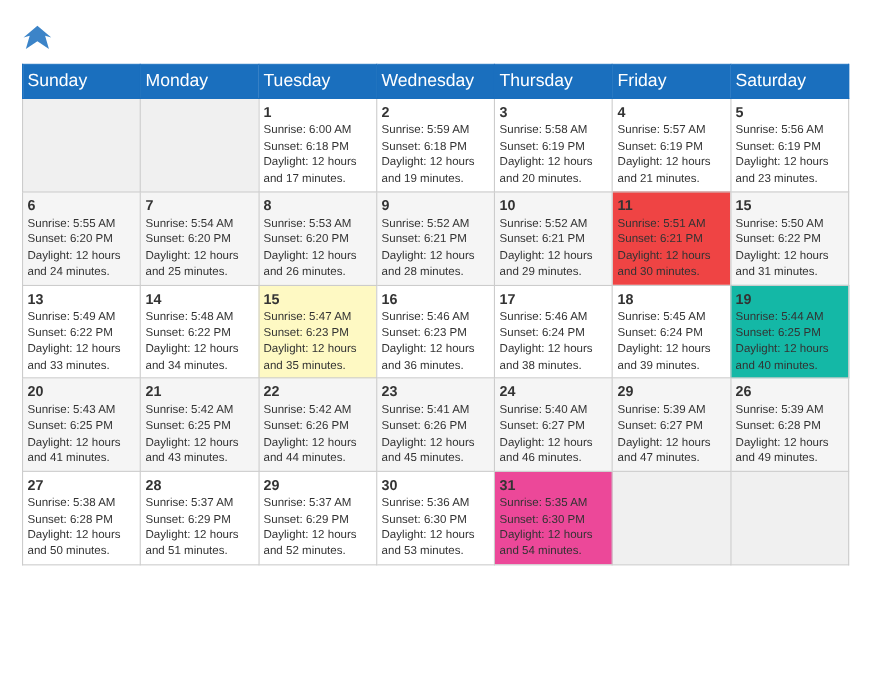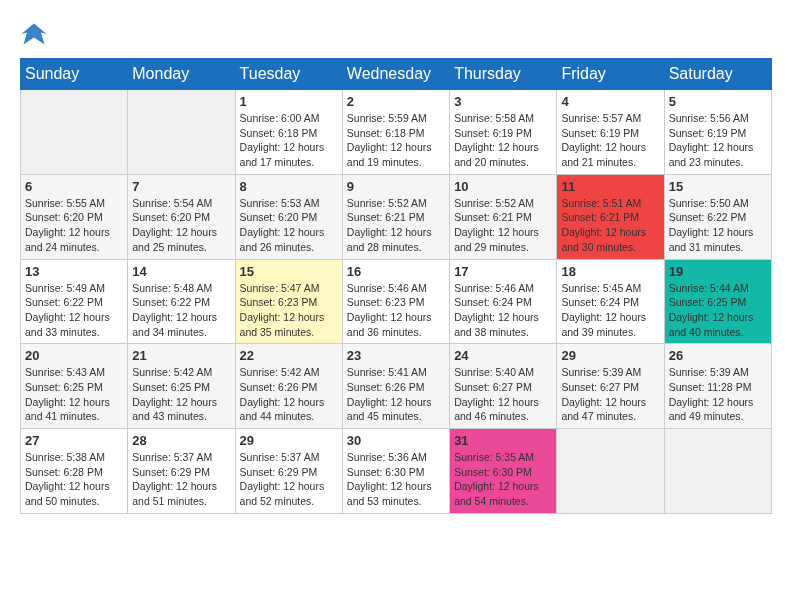--- a/index.html
+++ b/index.html
@@ -279,21 +279,21 @@
         </td>
         <td style="background: rgb(245, 245, 245);">
           <span class="day-number">29</span>
           <div class="day-info">Sunrise: 5:39 AM
 Sunset: 6:27 PM
 Daylight: 12 hours and 47 minutes.</div>
         </td>
         <td style="background: rgb(245, 245, 245);">
           <span class="day-number">26</span>
           <div class="day-info">Sunrise: 5:39 AM
-Sunset: 11:28 PM
+Sunset: 6:28 PM
 Daylight: 12 hours and 49 minutes.</div>
         </td>
       </tr>
       <tr>
         <td style="background: rgb(255, 255, 255);">
           <span class="day-number">27</span>
           <div class="day-info">Sunrise: 5:38 AM
 Sunset: 6:28 PM
 Daylight: 12 hours and 50 minutes.</div>
         </td>

